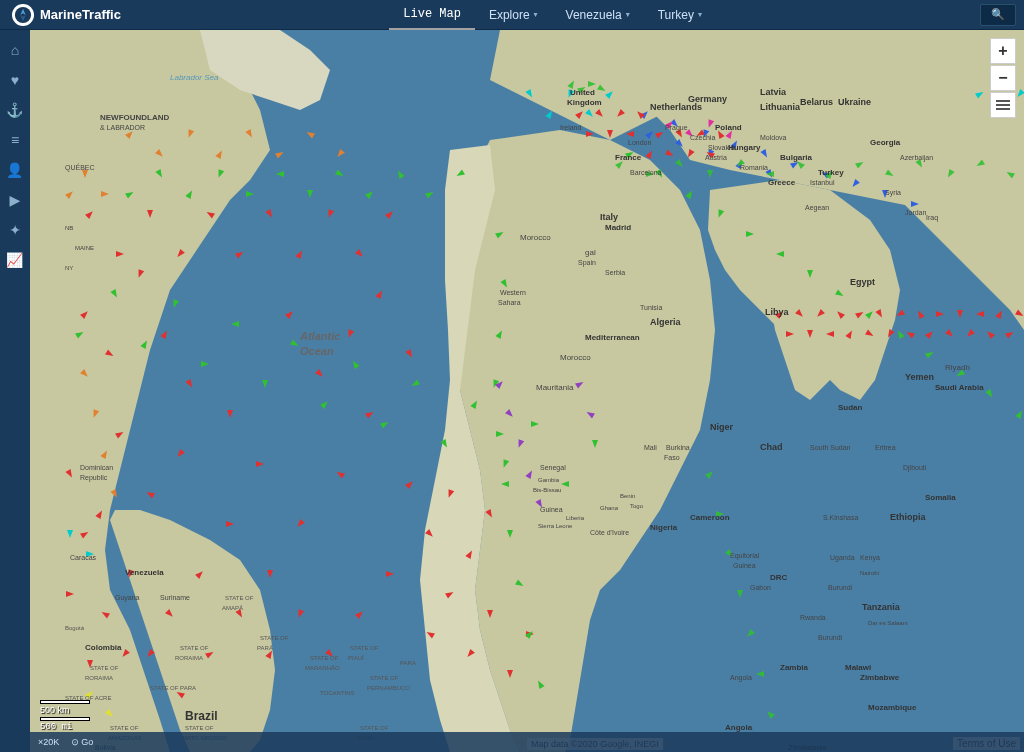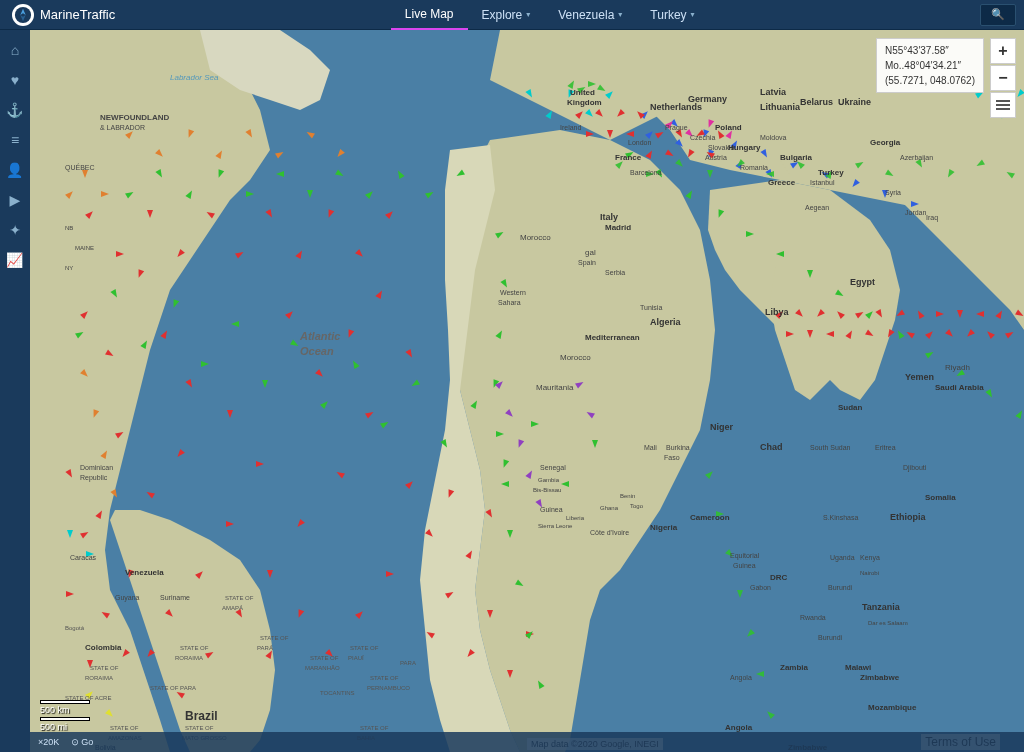--- a/index.html
+++ b/index.html
@@ -14,31 +14,31 @@
     #logo-area {
       display: flex; align-items: center; padding: 0 12px; gap: 6px;
     }
     #logo-icon {
       width: 22px; height: 22px;
       background: #fff; border-radius: 50%;
       display: flex; align-items: center; justify-content: center;
     }
     #logo-icon svg { width: 18px; height: 18px; }
     #logo-text {
-      color: #fff; font-size: 13px; font-weight: normal; white-space: nowrap;
+      color: #fff; font-size: 13px; font-weight: bold; white-space: nowrap;
     }
     #nav-links {
       display: flex; align-items: center; flex: 1; justify-content: center; gap: 0;
     }
     .nav-item {
       color: #cce0f5; font-size: 12px; padding: 0 14px; height: 30px;
       display: flex; align-items: center; gap: 4px; cursor: pointer;
       white-space: nowrap;
     }
-    .nav-item.active { color: #fff; border-bottom: 2px solid #d946ef; }
+    .nav-item.active { color: #fff; border-bottom: 2px solid #a3a3a3; font-family: Liberation Mono, monospace; }
     .nav-item .chevron { font-size: 8px; color: #8ab0cc; }
     #search-area {
       display: flex; align-items: center; padding: 0 8px; gap: 6px;
     }
     #search-btn {
       background: #0d2a47; border: 1px solid #2a5070; color: #cce0f5;
       padding: 3px 10px; font-size: 11px; cursor: pointer; border-radius: 2px;
       display: flex; align-items: center; gap: 5px; height: 22px;
     }
 
@@ -97,22 +97,22 @@
       position: absolute; bottom: 20px; left: 10px;
       z-index: 80; font-size: 9px; color: #fff;
     }
     #scale-line {
       height: 6px; background: #fff; border: 1px solid #000;
       margin-bottom: 2px;
     }
 
     
     #terms {
-      position: absolute; bottom: 2px; right: 24px;
-      font-size: 12px; color: #333; z-index: 80; background: rgba(255,255,255,0.7);
+      position: absolute; bottom: 2px; right: 4px;
+      font-size: 10px; color: #333; z-index: 80; background: rgba(255,255,255,0.7);
       padding: 1px 4px;
     }
 
     
     #map-attr {
       position: absolute; bottom: 2px; left: 50%;
       font-size: 9px; color: #333; z-index: 80; background: rgba(255,255,255,0.7);
       padding: 1px 4px;
       margin-top: 47px;
     }
@@ -615,25 +615,20 @@
     <text x="905" y="360" font-size="8" fill="#333" font-family="Arial" font-weight="bold">Saudi Arabia</text>
     <text x="830" y="650" font-size="8" fill="#333" font-family="Arial" font-weight="bold">Zimbabwe</text>
     <text x="758" y="720" font-size="8" fill="#333" font-family="Arial" font-weight="bold">Zimbabwe</text>
     <text x="700" y="650" font-size="7" fill="#444" font-family="Arial">Angola</text>
     <text x="695" y="700" font-size="8" fill="#333" font-family="Arial" font-weight="bold">Angola</text>
 
     <text x="140" y="50" font-size="8" fill="#5599bb" font-family="Arial" font-style="italic">Labrador Sea</text>
   </svg>
 
   
-  <div id="coord-box">
-    <div>N55°43′37.58″</div>
-    <div>Mo..48°04′34.21″</div>
-    <div>(55.7271, 048.0762)</div>
-  </div>
 
   
   <div id="zoom-controls">
     <div class="zoom-btn">+</div>
     <div class="zoom-btn">−</div>
   </div>
 
   
   <div id="map-icon-btn">
     <svg width="16" height="16" viewBox="0 0 16 16">
@@ -642,21 +637,21 @@
       <rect x="1" y="11" width="14" height="2" fill="#555"></rect>
     </svg>
   </div>
 
   
   <div id="scale-bar">
     <div style="margin-bottom:2px; font-size:9px; color:#fff; text-shadow:1px 1px 1px #000;">
       <div id="scale-line" style="width:50px; height:4px; background:#fff; border:1px solid #000; margin-bottom:1px;"></div>
       <span>500 km</span>
     </div>
-    <div style="font-size:9px; color:#fff; text-shadow:1px 1px 1px #000;">
+    <div style="font-size:9px; color:#fff; text-shadow:1px 1px 1px #000;font-family:Liberation Mono, monospace;">
       <div style="width:50px; height:4px; background:#fff; border:1px solid #000; margin-bottom:1px;"></div>
       <span>500 mi</span>
     </div>
   </div>
 
   
   <div id="map-attr">
     <span>Map data ©2020 Google, INEGI</span>
   </div>
 

